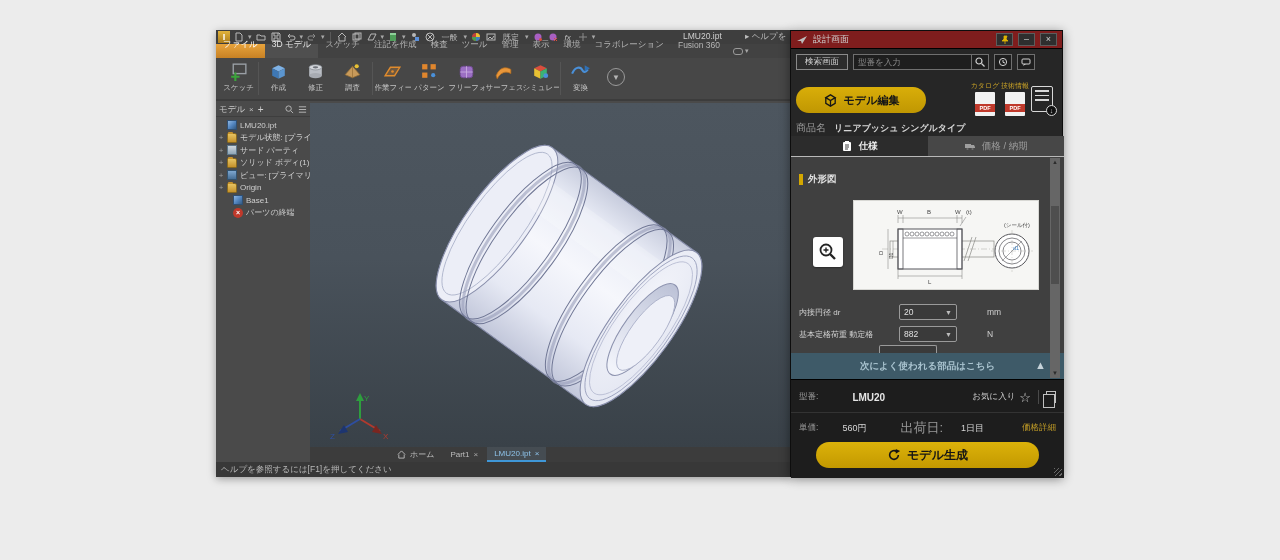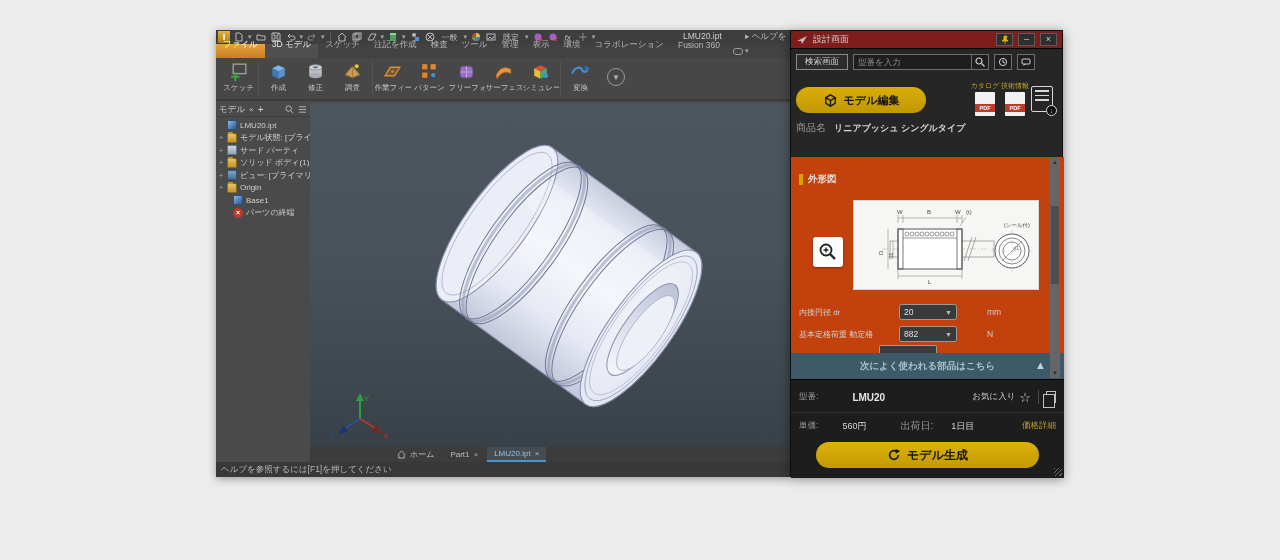--- a/index.html
+++ b/index.html
@@ -119,21 +119,21 @@
   .p-product { position:absolute; left:5px; top:90px; display:flex; gap:8px; align-items:baseline; }
   .p-product .lab { font-size:10px; color:#9a9a9a; }
   .p-product .val { font-size:9px; color:#d6d6d6; font-weight:bold; }
 
   .p-tabs { position:absolute; left:0; top:105px; width:273px; height:21px; display:flex; border-bottom:1px solid #b9b9b9; }
   .ptab { flex:1; display:flex; align-items:center; justify-content:center; gap:6px; font-size:9.5px; }
   .ptab.active { background:#2c2c2c; color:#ededed; font-weight:bold; }
   .ptab.inactive { background:#474747; color:#9f9f9f; }
   .ptab svg { width:12px; height:12px; }
 
-  .p-scroll { position:absolute; left:0; top:126px; width:273px; height:222px; background:#c2410c; overflow:hidden; }
+  .p-scroll { position:absolute; left:0; top:126px; width:273px; height:222px; background:#404040; overflow:hidden; }
   .outline-head { position:absolute; left:8px; top:16px; display:flex; align-items:center; gap:5px; }
   .outline-head .bar { width:4px; height:11px; background:#d4a700; }
   .outline-head .txt { font-size:9.5px; color:#e2e2e2; font-weight:bold; }
   .diagram { position:absolute; left:62px; top:43px; width:186px; height:90px; background:#f6f6f4; border:1px solid #d8d8d4; }
   .zoom-btn { position:absolute; left:22px; top:80px; width:30px; height:30px; background:#fdfdfd; border-radius:3px;
     display:flex; align-items:center; justify-content:center; box-shadow:0 1px 2px rgba(0,0,0,.4); }
   .zoom-btn svg { width:20px; height:20px; }
 
   .field-row { position:absolute; left:8px; display:flex; align-items:center;gap:20px; }
   .field-row .flab { width:80px; font-size:8px; color:#d2d2d2; }
@@ -160,21 +160,21 @@
   .f-partno { font-size:10px; color:#e6e6e6; font-weight:bold; margin-left:34px; }
   .f-fav { margin-left:auto; display:flex; align-items:center; gap:4px; }
   .f-fav .t { font-size:8.5px; color:#cfcfcf; }
   .f-fav .star { font-size:13px; color:#d0d0d0; line-height:1; }
   .f-div { width:1px; height:14px; background:#4a4a4a; margin:0 7px; }
   .copy-ic { width:10px; height:12px; border:1.2px solid #c0c0c0; position:relative; }
   .copy-ic:before { content:""; position:absolute; left:-4px; top:2px; width:10px; height:12px; border:1.2px solid #c0c0c0; background:#1d1d1d; }
   .f-line { position:absolute; left:0; top:32px; width:273px; height:1px; background:#333; }
   .f-row2 { position:absolute; left:8px; top:39px; width:257px; display:flex; align-items:center; }
   .f-price { font-size:9px; color:#d6d6d6; margin-left:24px; }
-  .f-ship-lab { font-size:10px; color:#9a9a9a; margin-left:34px; }
+  .f-ship-lab { font-size:13px; color:#9a9a9a; margin-left:34px; }
   .f-ship { font-size:9px; color:#d6d6d6; margin-left:18px; }
   .f-pd { margin-left:auto; font-size:8.5px; color:#c9a227; }
   .btn-generate { position:absolute; left:25px; top:62px; width:223px; height:26px; border-radius:13px;
     background:linear-gradient(180deg,#dcb20a,#c39900); display:flex; align-items:center; justify-content:center;
     gap:6px; color:#141414; font-size:12px; font-weight:bold; }
   .grip { position:absolute; right:2px; bottom:2px; width:8px; height:8px;
     background:repeating-linear-gradient(135deg,#6a6a6a 0 1px,transparent 1px 3px); }
 </style>
 </head>
 <body>
@@ -590,20 +590,39 @@
       <i></i>
       <i></i>
       <span class="cir">↓</span>
     </div>
 
   <div class="p-product">
     <span class="lab">商品名</span>
     <span class="val">リニアブッシュ シングルタイプ</span>
   </div>
 
+  <div class="p-tabs">
+    <div class="ptab active">
+      <svg viewBox="0 0 12 12">
+          <rect x="2" y="2" width="8" height="9" rx="1" fill="#fff"></rect>
+          <rect x="4" y="1" width="4" height="2" fill="#fff"></rect>
+          <path d="M4 5h4M4 7h4M4 9h3" stroke="#2c2c2c" stroke-width=".9"></path>
+        </svg>
+      <span>仕様</span>
+    </div>
+    <div class="ptab inactive">
+      <svg viewBox="0 0 12 12">
+          <rect x="1" y="4" width="6" height="4" fill="#9f9f9f"></rect>
+          <path d="M7 5h3l1 2v1H7z" fill="#9f9f9f"></path>
+          <circle cx="3.5" cy="9" r="1.1" fill="#6e6e6e"></circle>
+          <circle cx="8.5" cy="9" r="1.1" fill="#6e6e6e"></circle>
+        </svg>
+      <span>価格 / 納期</span>
+    </div>
+  </div>
 
   <div class="p-scroll">
     <div class="outline-head">
       <span class="bar"></span>
       <span class="txt">外形図</span>
     </div>
 
     <div class="diagram">
       <svg width="184" height="88" viewBox="0 0 184 88">
 

